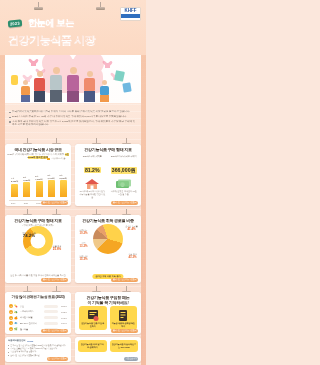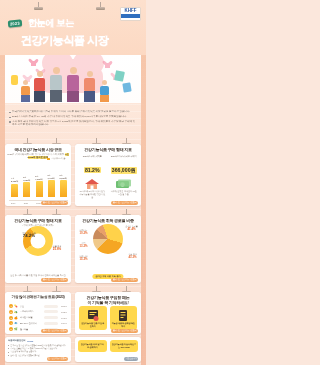--- a/index.html
+++ b/index.html
@@ -24,22 +24,22 @@
   .hanger{position:absolute;width:9px;height:9px;}
   .hanger i{position:absolute;left:4px;top:0;width:1px;height:6px;background:#b9a79c;}
   .hanger b{position:absolute;left:0;top:5px;width:9px;height:3px;border-radius:1px;
     background:linear-gradient(180deg,#cfbcb0,#a3907f);}
   .title-wrap{position:absolute;left:8px;top:14px;width:120px;}
   .badge2023{display:inline-block;background:#2e8f6f;color:#fff;font-size:4px;font-weight:bold;
     padding:1px 2px;border-radius:2px;transform:rotate(-6deg);letter-spacing:.2px;
     box-shadow:0 1px 0 rgba(0,0,0,.15);vertical-align:middle;}
   .t1{display:inline-block;font-size:9px;font-weight:bold;color:#f26a2e;
     -webkit-text-stroke:.6px #fff;letter-spacing:-.3px;vertical-align:middle;margin-left:2px;}
-  .t2{display:block;font-size:11px;font-weight:bold;color:#f05a22;margin-top:1px;
-    -webkit-text-stroke:.7px #fff;letter-spacing:-.4px;margin-left:13px;}
+  .t2{display:block;font-size:11px;font-weight:normal;color:#f05a22;margin-top:1px;
+    -webkit-text-stroke:.7px #fff;letter-spacing:-.4px;}
   .khff{position:absolute;right:5px;top:7px;width:19px;height:12px;background:#fff;
     border-radius:1px;overflow:hidden;border:.5px solid #e4d6cb;}
   .khff .k1{font-size:4.5px;font-weight:bold;color:#1f4e9c;text-align:center;line-height:6px;}
   .khff .k2{height:4px;background:#2f6fc0;}
 
   
   .hero{position:absolute;left:5px;top:55px;width:136px;height:48px;
     background:linear-gradient(180deg,#ffffff 0%,#fffdfc 100%);overflow:hidden;}
   .heart-big{position:absolute;left:38px;top:4px;width:60px;height:34px;
     background:#fbb9bd;border-radius:50% 50% 6px 6px;opacity:.55;}

